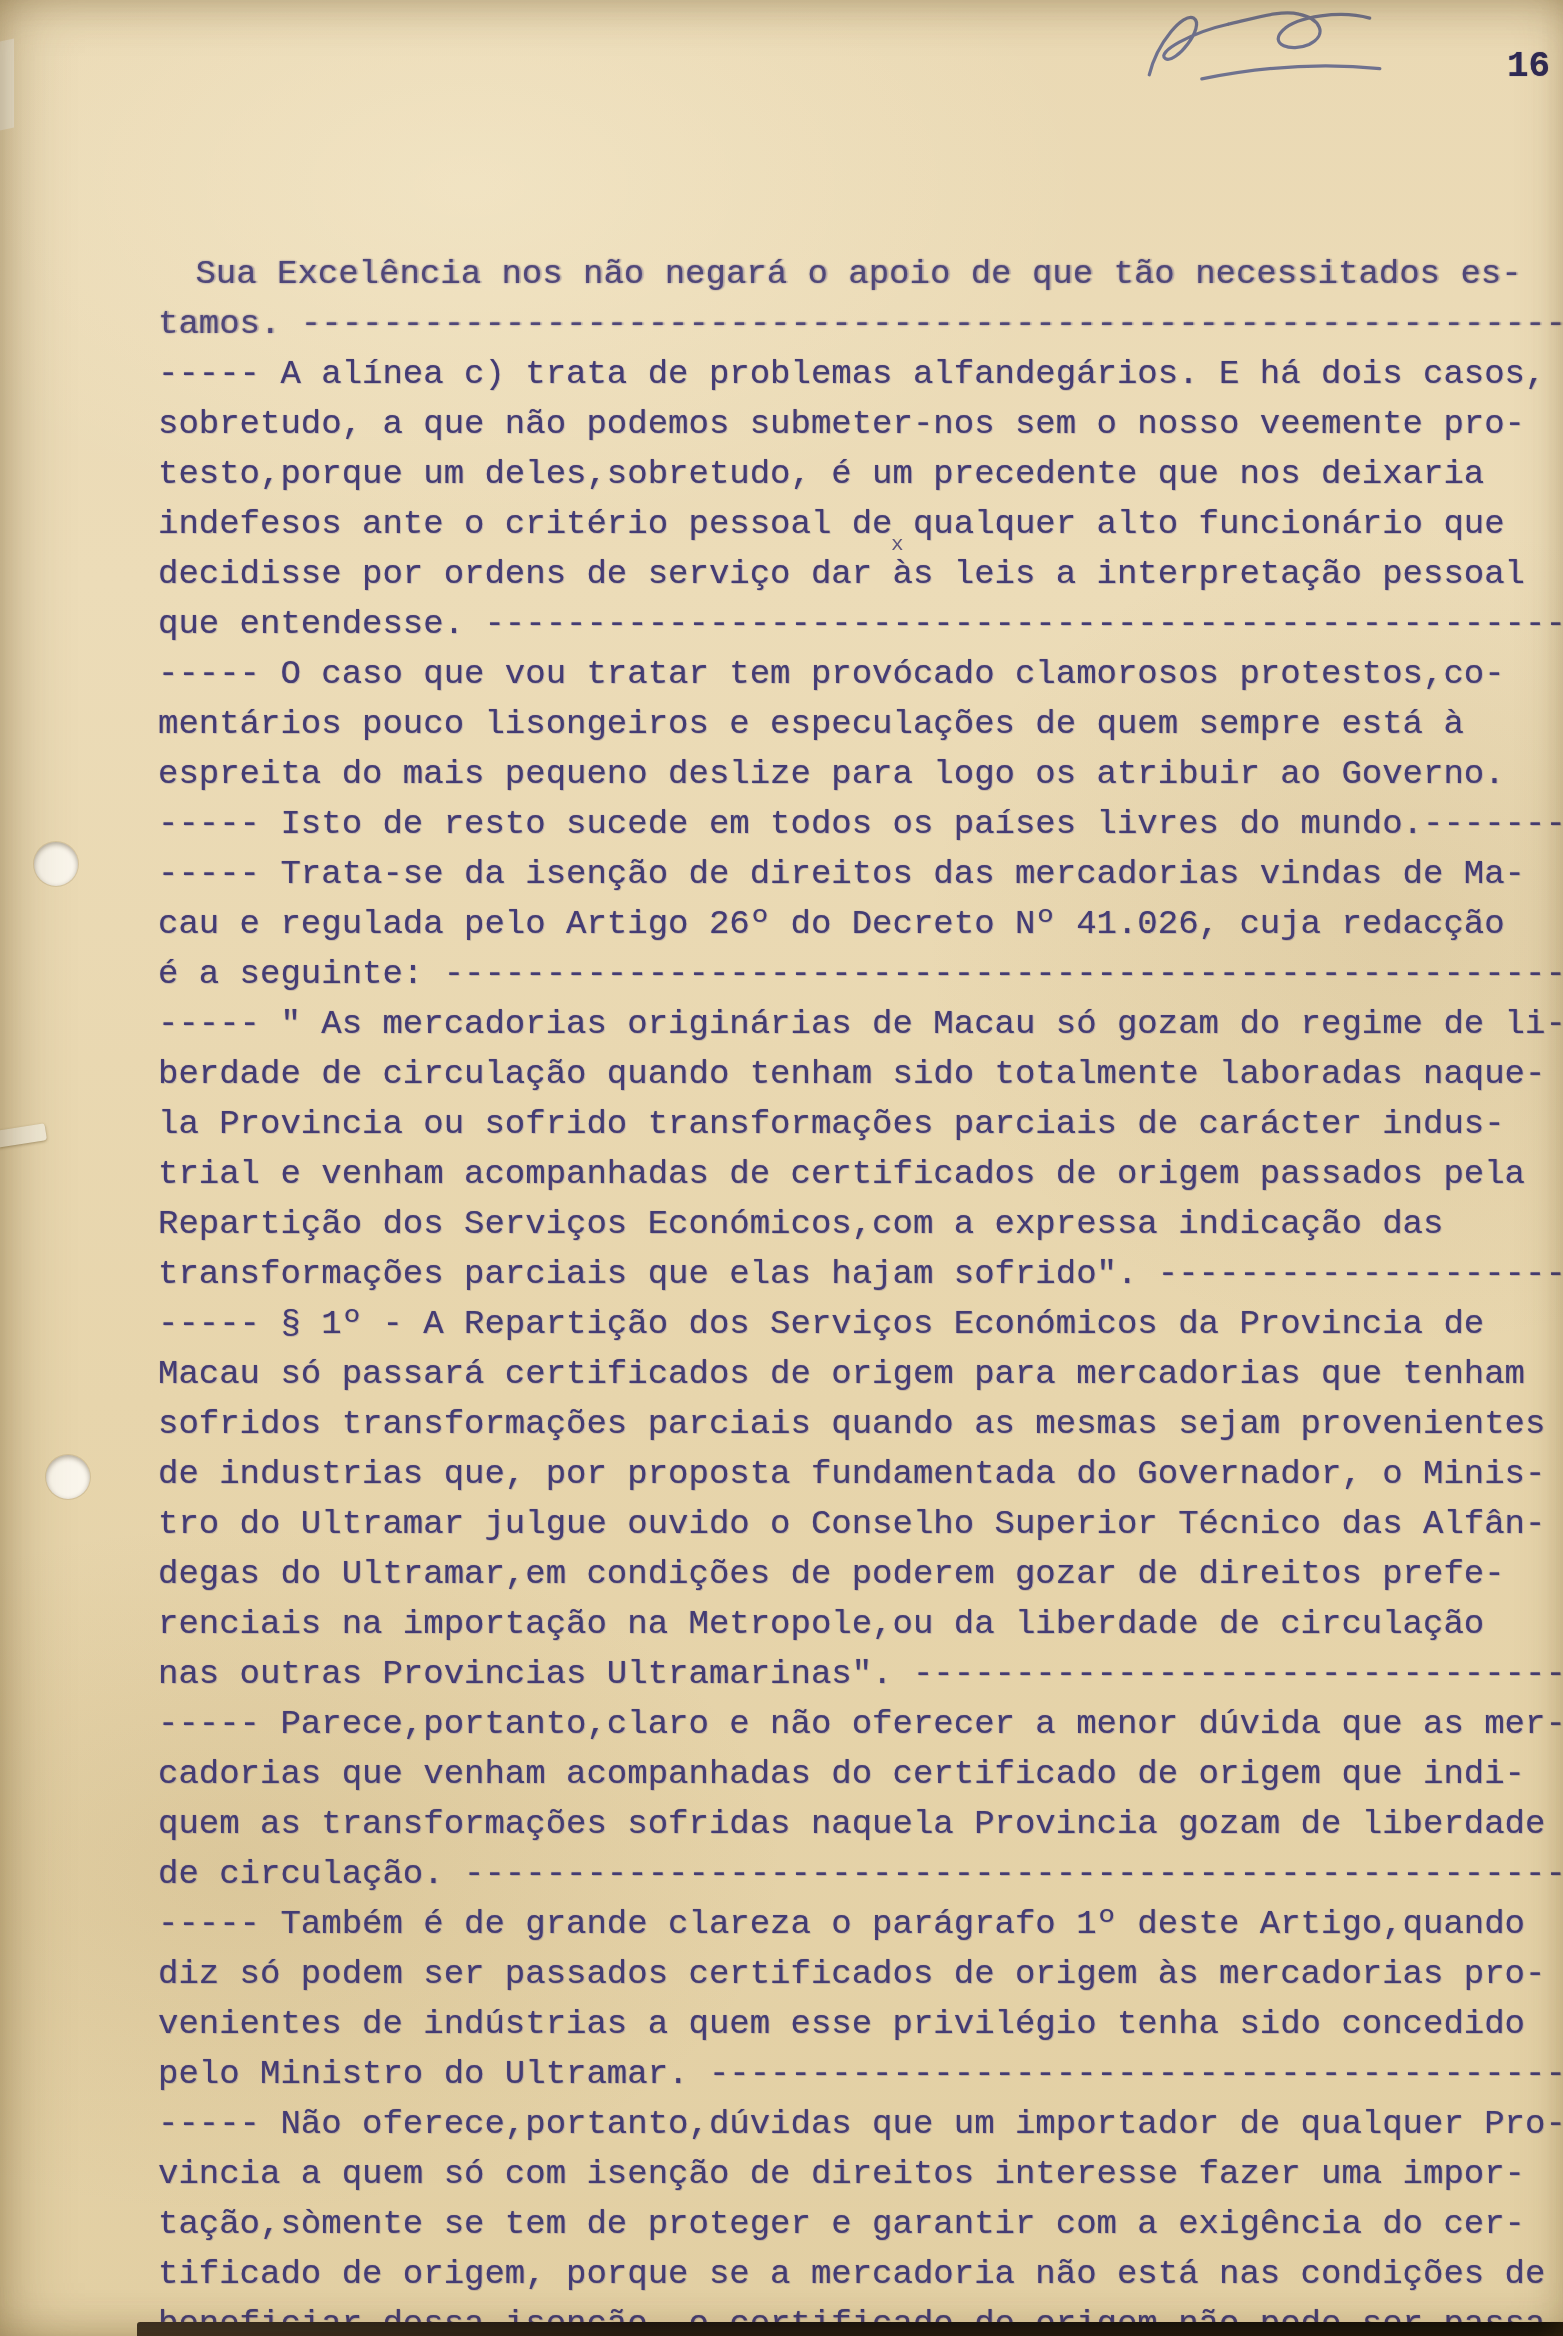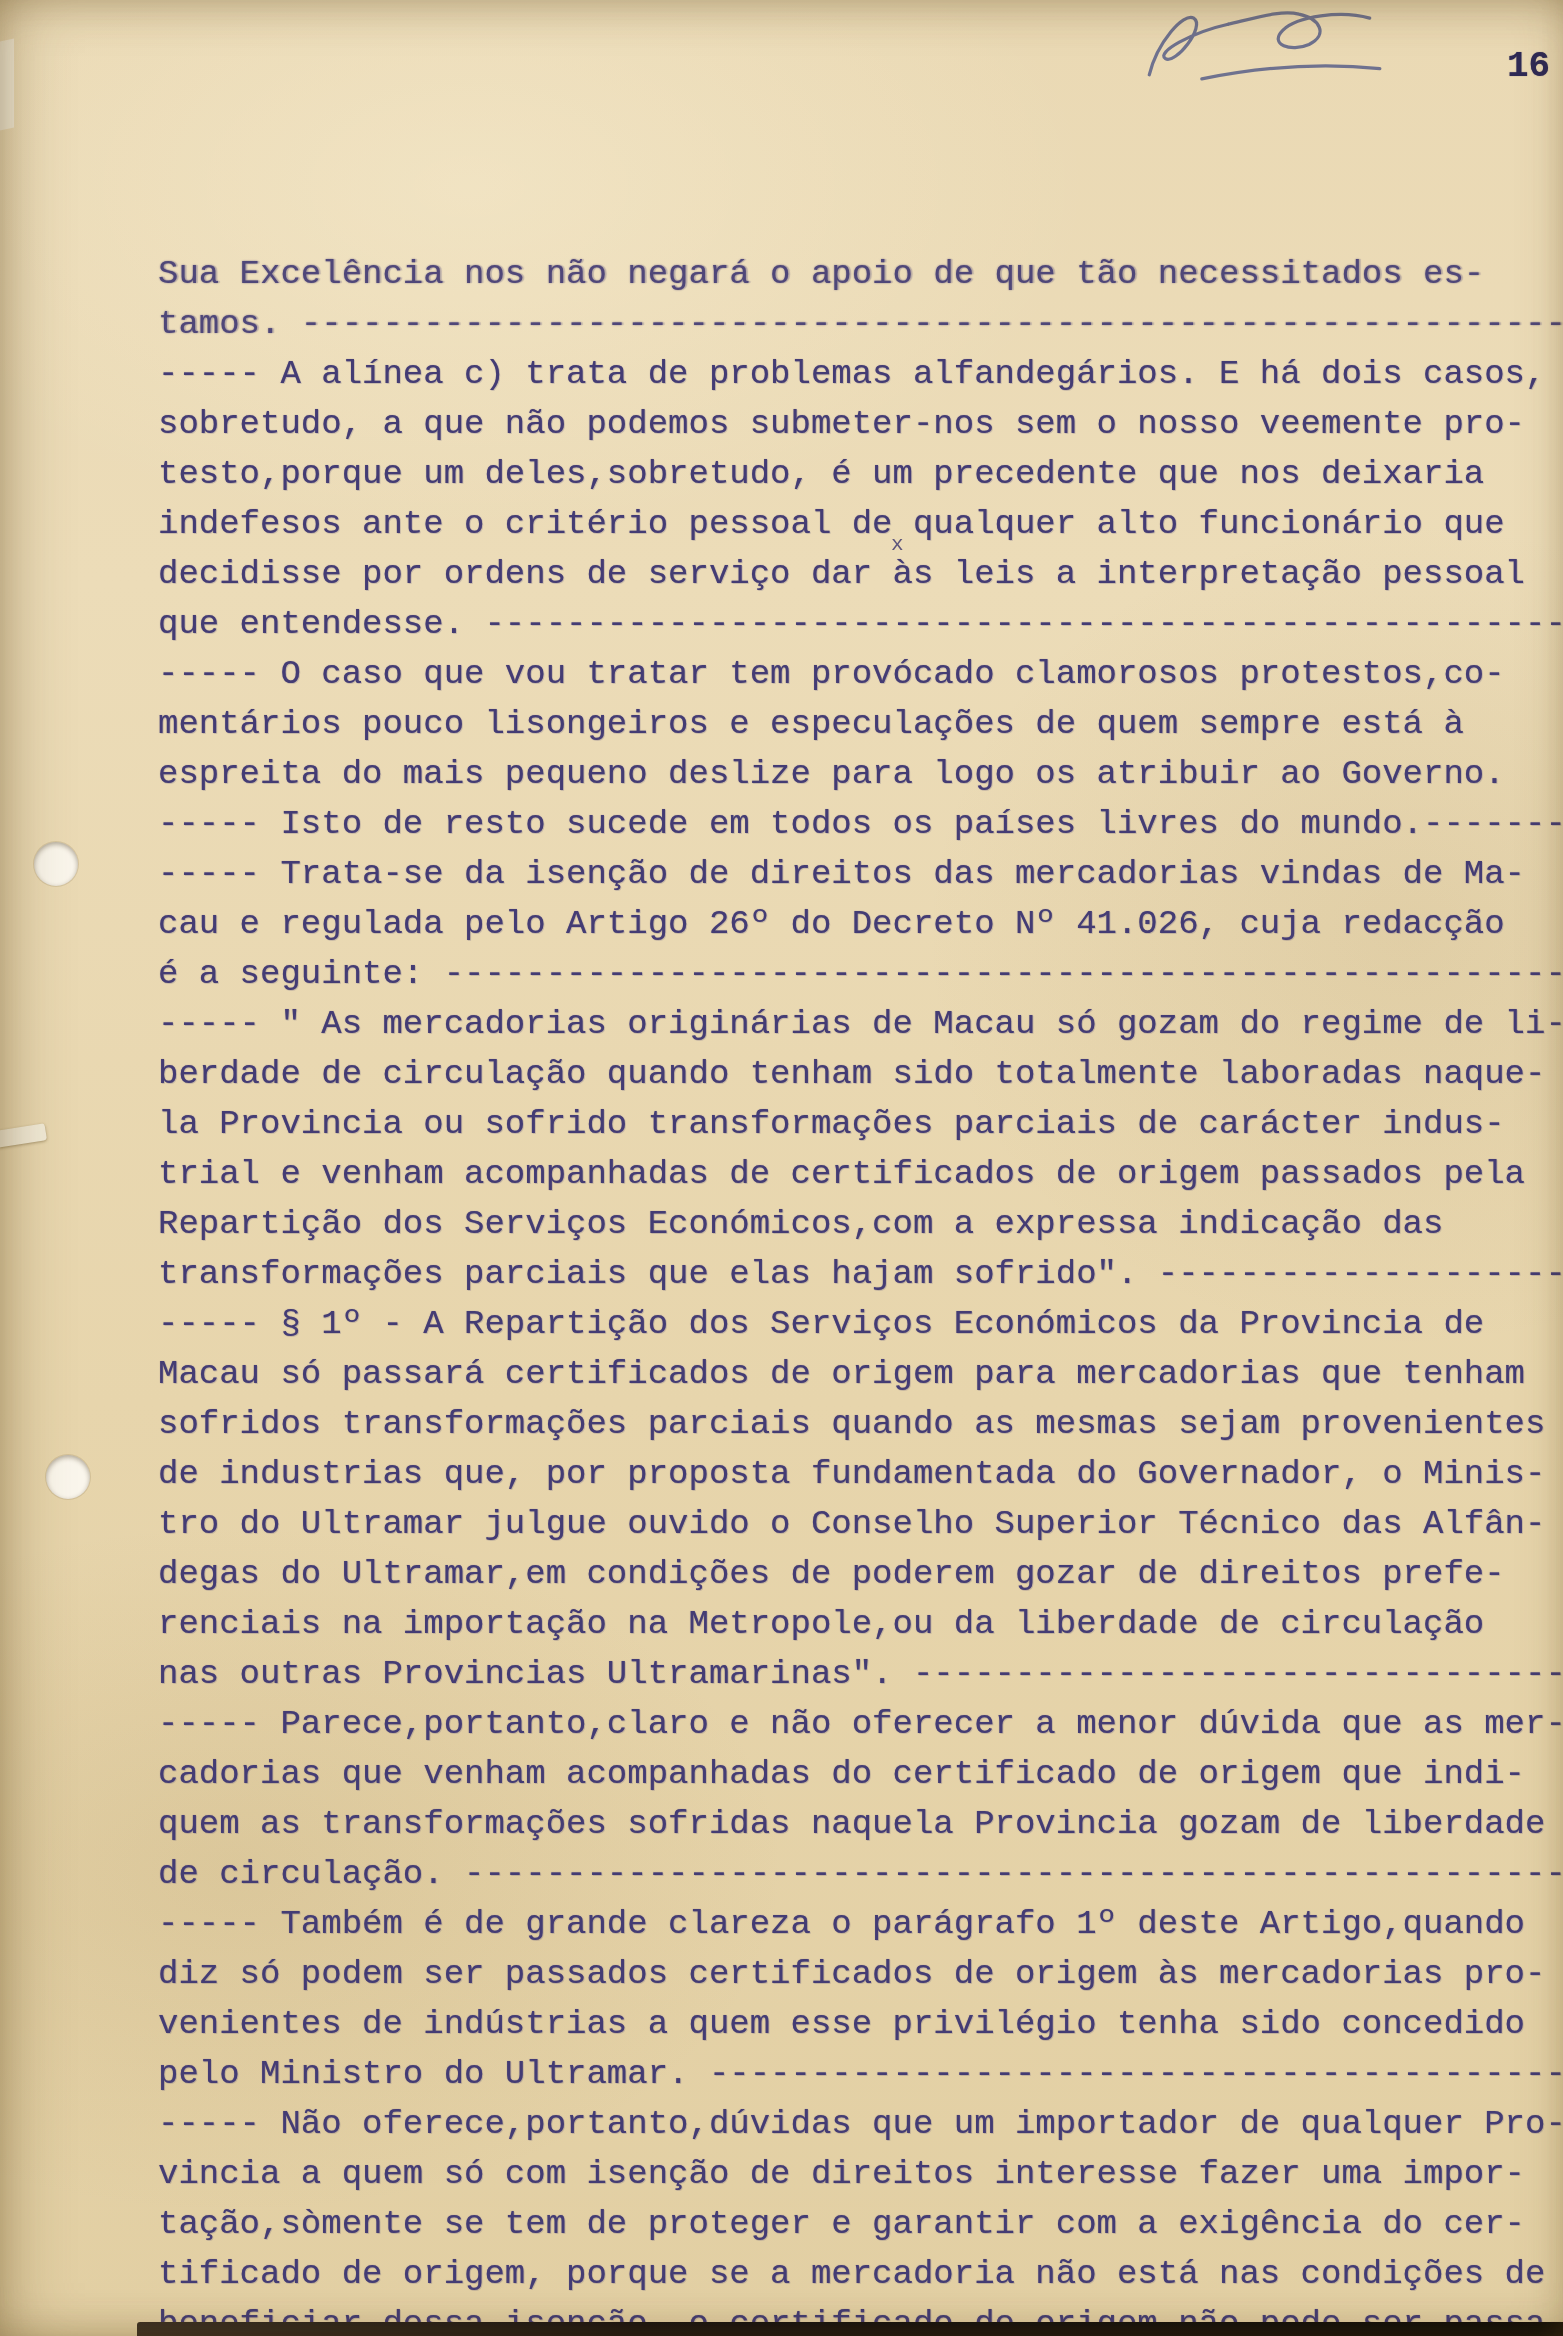--- a/index.html
+++ b/index.html
@@ -24,21 +24,21 @@
   }
   .doc{
     position:absolute;left:158px;top:99px;width:1401px;
     font-size:34px;line-height:50px;
     color:#443c74;
     white-space:pre;
     text-shadow:0 0 1px rgba(68,60,116,0.55),1px 0.5px 0 rgba(68,60,116,0.16);
   }
   .doc .line{height:50px;}
   .doc .line:nth-child(1),
-  .doc .line:nth-child(2){filter:blur(0.5px);opacity:0.93;text-shadow:0 0 2px rgba(68,60,116,0.6),2px 0 1px rgba(68,60,116,0.25);}
+  .doc .line:nth-child(2){filter:blur(0.5px);opacity:0.93;text-shadow:0 0 2px rgba(68,60,116,0.6),2px 0 1px rgba(68,60,116,0.25);text-align:center;}
   .pagenum{
     position:absolute;left:1507px;top:46px;
     font-size:36px;font-weight:700;color:#2f2a55;
     text-shadow:0 0 1px rgba(47,42,85,0.6);
   }
   .overtype{
     position:absolute;left:158px;top:486px;
     font-size:34px;font-weight:700;line-height:50px;
     white-space:pre;text-indent:35ch;
     color:#2e2763;

